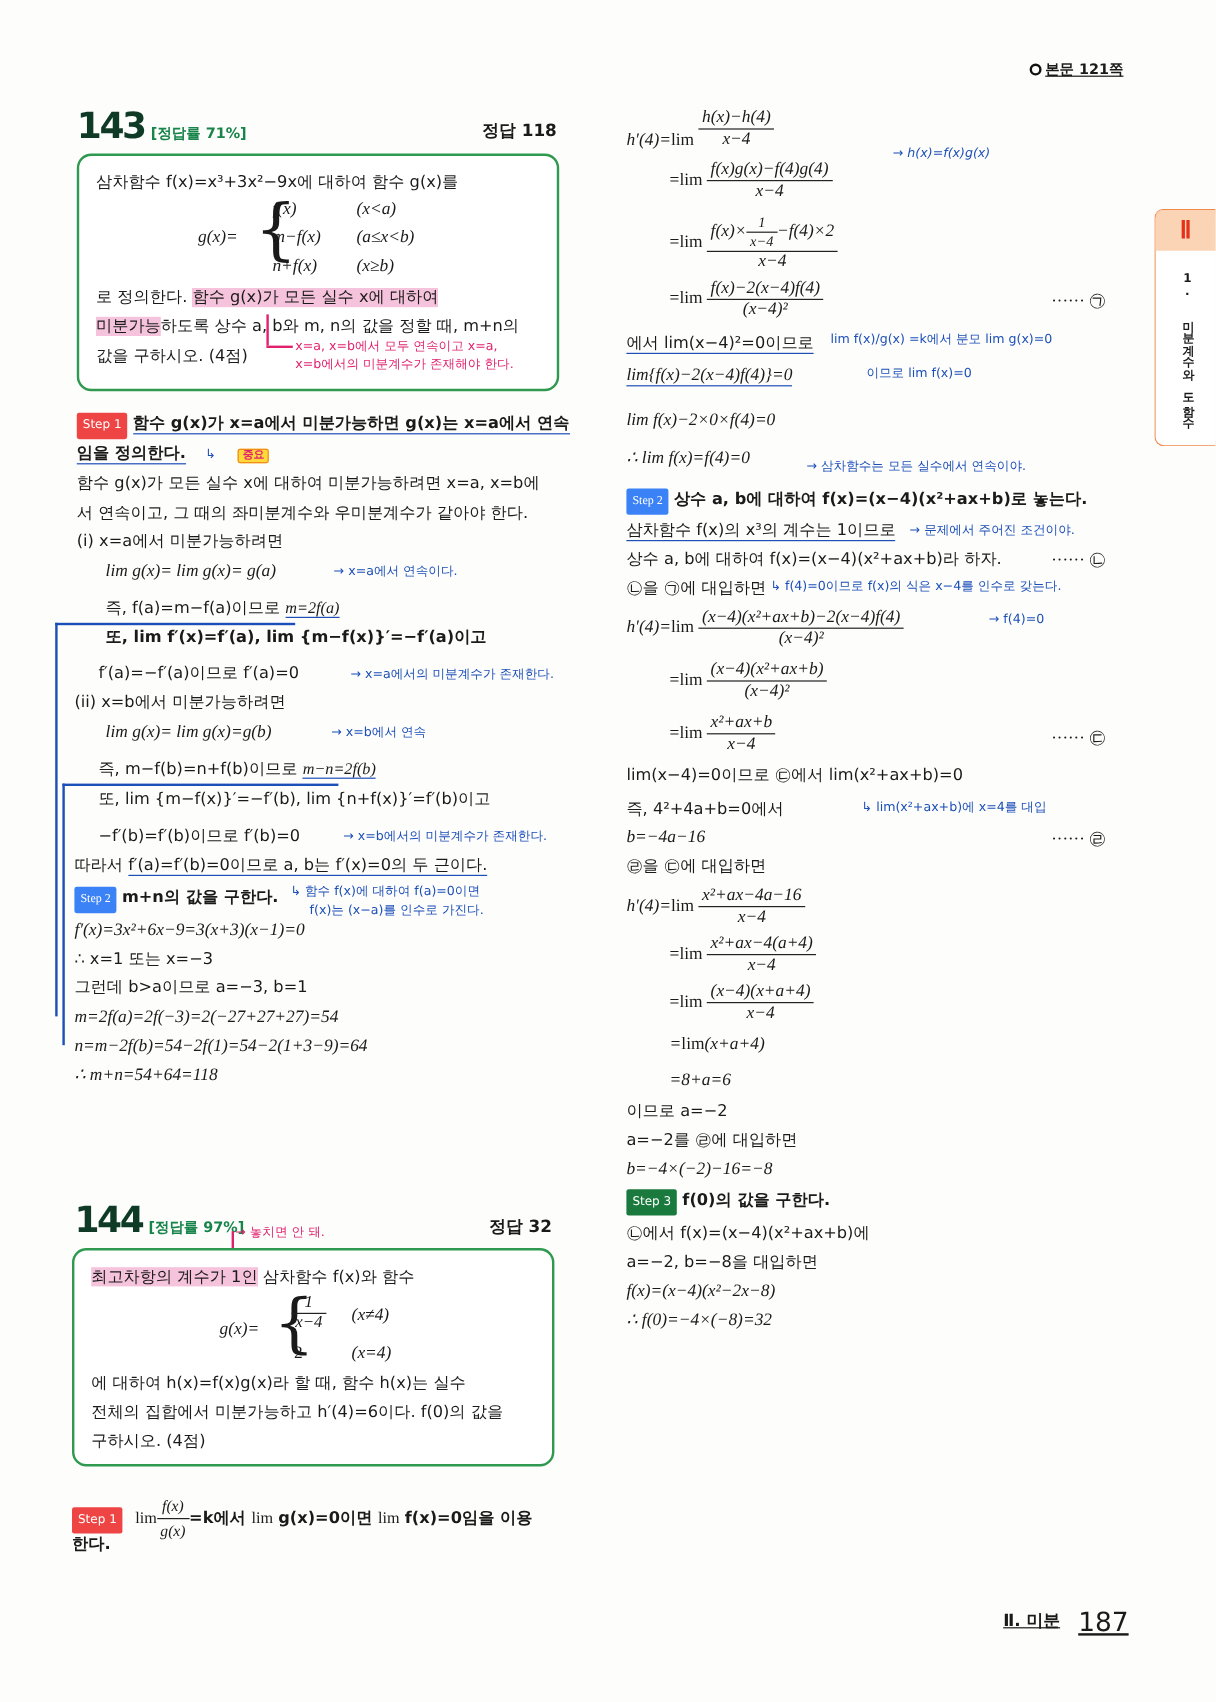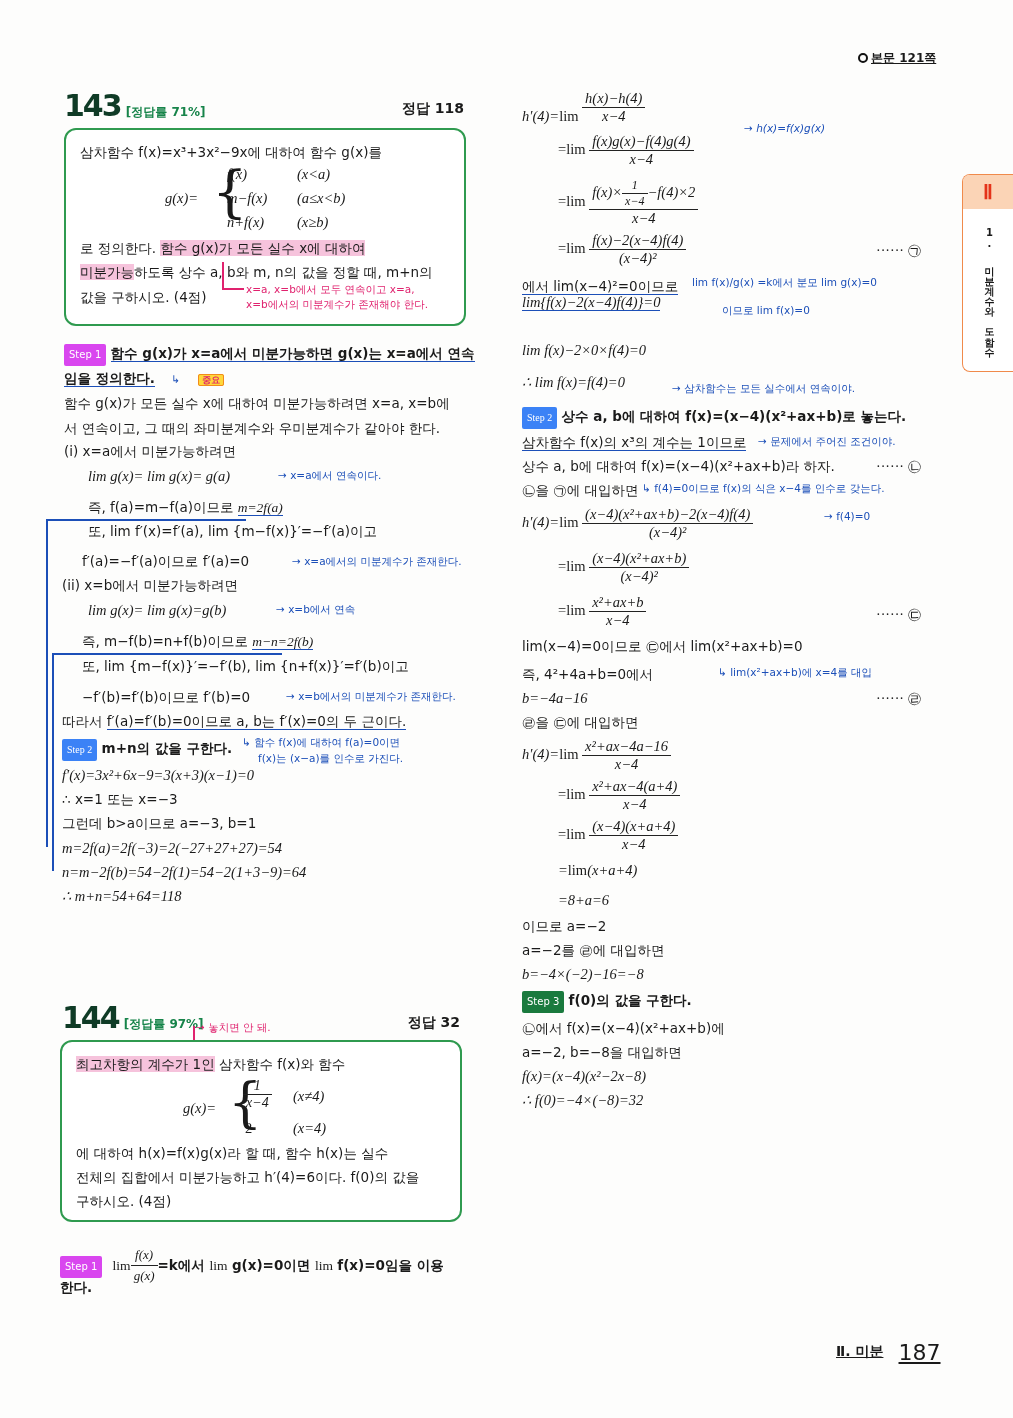--- a/index.html
+++ b/index.html
@@ -12,21 +12,21 @@
   .line { position: absolute; font-size: 14.5px; line-height: 20px; white-space: nowrap; font-family: "Liberation Serif", serif; }
   .ko { font-family: "DejaVu Sans", sans-serif; font-size: 13.5px; }
   .note-blue { color: #1c4fb8; font-family: "DejaVu Sans", sans-serif; font-size: 10.5px; white-space: nowrap; position: absolute; }
   .note-pink { color: #e0226e; font-family: "DejaVu Sans", sans-serif; font-size: 10.5px; white-space: nowrap; position: absolute; line-height: 15px; }
   .pnum { font-family: "DejaVu Sans", sans-serif; font-weight: bold; font-size: 30px; color: #0f3b26; letter-spacing: -2px; }
   .rate { font-family: "DejaVu Sans", sans-serif; font-weight: bold; font-size: 12px; color: #17844a; }
   .ans { font-family: "DejaVu Sans", sans-serif; font-weight: bold; font-size: 14px; }
   .box { position: absolute; border: 2px solid #2f9a4f; border-radius: 12px; background: #fff; }
   .hl { background: #f6c3dc; }
   .step { display: inline-block; color: #fff; font-family: "DejaVu Sans", sans-serif; font-size: 10px; padding: 1px 5px; border-radius: 2px; }
-  .step.red { background: #d946ef; }
+  .step.red { background: #ef4444; }
   .step.blue { background: #3b82f6; font-family: Liberation Serif, serif; }
   .step.green { background: #1a7a3e; }
   .uline { border-bottom: 1.5px solid #1c4fb8; }
   .bold-ko { font-family: "DejaVu Sans", sans-serif; font-weight: bold; font-size: 13.5px; }
   .frac { display: inline-block; vertical-align: middle; text-align: center; font-family: "Liberation Serif", serif; }
   .frac .num { display: block; border-bottom: 1px solid #222; padding: 0 3px; font-style: italic; }
   .frac .den { display: block; padding: 0 3px; font-style: italic; }
   .tag { position: absolute; font-family: "Liberation Serif", serif; font-size: 14px; }
   .vline { position: absolute; background: #1c4fb8; width: 1.5px; }
   .hline { position: absolute; background: #1c4fb8; height: 1.5px; }
@@ -80,21 +80,21 @@
   <span class="bold-ko uline">임을 정의한다.</span>
   <span class="note-blue" style="position:relative;margin-left:12px;">↳</span>
   <span style="background:#ffd83a;color:#e0226e;border:1px solid #f28a1c;font-size:9px;padding:0 3px;border-radius:2px;font-weight:bold;margin-left:14px;">중요</span>
 </div>
 <div class="line ko" style="left:64px;top:393px;">함수 g(x)가 모든 실수 x에 대하여 미분가능하려면 x=a, x=b에</div>
 <div class="line ko" style="left:64px;top:418px;">서 연속이고, 그 때의 좌미분계수와 우미분계수가 같아야 한다.</div>
 <div class="line ko" style="left:64px;top:441px;">(i) x=a에서 미분가능하려면</div>
 <div class="line ital" style="left:88px;top:466px;">lim g(x)= lim g(x)= g(a)</div>
 <div class="note-blue" style="left:278px;top:469px;"><span>→ </span><span>x=a에서 연속이다.</span></div>
 <div class="line ko" style="left:88px;top:497px;"><span>즉, f(a)=m−f(a)이므로 </span><span class="uline ital serif">m=2f(a)</span></div>
-<div class="line ko" style="left:88px;top:521px;">또, lim f′(x)=f′(a), lim {m−f(x)}′=−f′(a)이고</div>
+<div class="line ko" style="left:88px;top:521px;font-weight:bold;">또, lim f′(x)=f′(a), lim {m−f(x)}′=−f′(a)이고</div>
 <div class="line ko" style="left:82px;top:551px;">f′(a)=−f′(a)이므로 f′(a)=0</div>
 <div class="note-blue" style="left:292px;top:555px;"><span>→ </span><span>x=a에서의 미분계수가 존재한다.</span></div>
 <div class="line ko" style="left:62px;top:575px;">(ii) x=b에서 미분가능하려면</div>
 <div class="line ital" style="left:88px;top:600px;">lim g(x)= lim g(x)=g(b)</div>
 <div class="note-blue" style="left:276px;top:603px;"><span>→ </span><span>x=b에서 연속</span></div>
 <div class="line ko" style="left:82px;top:631px;"><span>즉, m−f(b)=n+f(b)이므로 </span><span class="uline ital serif">m−n=2f(b)</span></div>
 <div class="line ko" style="left:82px;top:656px;">또, lim {m−f(x)}′=−f′(b), lim {n+f(x)}′=f′(b)이고</div>
 <div class="line ko" style="left:82px;top:687px;">−f′(b)=f′(b)이므로 f′(b)=0</div>
 <div class="note-blue" style="left:286px;top:690px;"><span>→ </span><span>x=b에서의 미분계수가 존재한다.</span></div>
 <div class="line ko" style="left:62px;top:711px;"><span>따라서 </span><span class="uline">f′(a)=f′(b)=0이므로 a, b는 f′(x)=0의 두 근이다.</span></div>
@@ -167,21 +167,21 @@
   </div>
   <div style="position:absolute;top:142px;left:36px;white-space:nowrap;">
     <span>=</span><span>lim</span>
     <span class="frac"><span class="num">f(x)−2(x−4)f(4)</span><span class="den">(x−4)²</span></span>
   </div>
   <div class="tag" style="left:354px;top:152px;">······ ㉠</div>
 
   <div class="line ko" style="left:0;top:186px;"><span class="uline">에서 lim(x−4)²=0이므로</span></div>
   <div class="note-blue" style="left:170px;top:186px;">lim f(x)/g(x) =k에서 분모 lim g(x)=0</div>
   <div class="note-blue" style="left:200px;top:214px;">이므로 lim f(x)=0</div>
-  <div class="line ital" style="left:0;top:202px;font-style:italic;"><span class="uline">lim{f(x)−2(x−4)f(4)}=0</span></div>
+  <div class="line ital" style="left:0;top:213px;font-style:italic;"><span class="uline">lim{f(x)−2(x−4)f(4)}=0</span></div>
   <div class="line ital" style="left:0;top:250px;">lim f(x)−2×0×f(4)=0</div>
   <div class="line ital" style="left:0;top:282px;">∴ lim f(x)=f(4)=0</div>
   <div class="note-blue" style="left:150px;top:292px;">→ <span>삼차함수는 모든 실수에서 연속이야.</span></div>
 
   <div class="line ko" style="left:0;top:316px;">
     <span class="step blue">Step 2</span>
     <span class="bold-ko">상수 a, b에 대하여 f(x)=(x−4)(x²+ax+b)로 놓는다.</span>
   </div>
   <div class="line ko" style="left:0;top:342px;"><span class="uline">삼차함수 f(x)의 x³의 계수는 1이므로</span></div>
   <div class="note-blue" style="left:236px;top:345px;">→ <span>문제에서 주어진 조건이야.</span></div>

